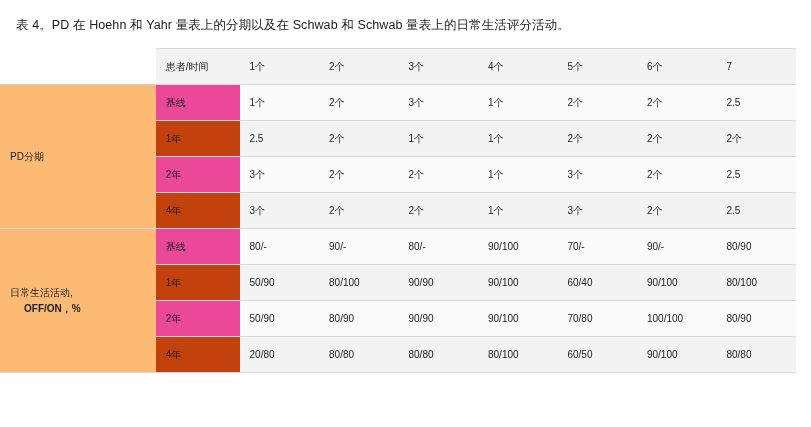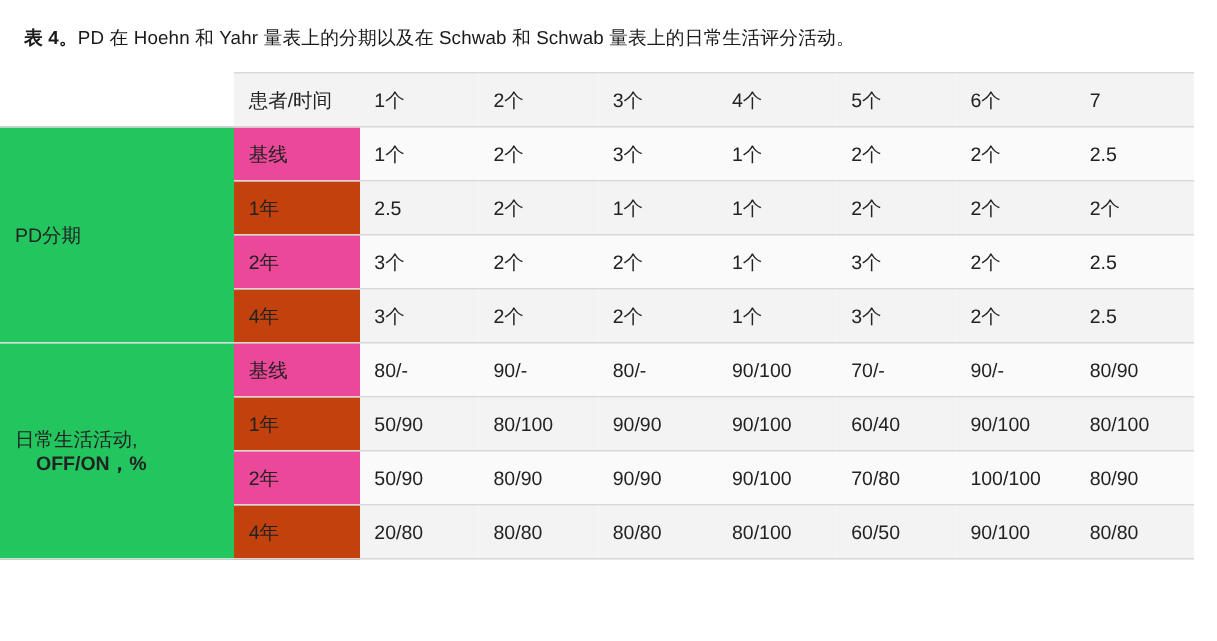--- a/index.html
+++ b/index.html
@@ -19,27 +19,27 @@
     box-sizing: border-box;
   }
   .caption {
     font-size: 12.5px;
     line-height: 18px;
     color: #1a1a1a;
     padding: 16px 14px 14px 16px;
     letter-spacing: 0.1px;
   }
   .caption .bold {
-    font-weight: bold;
+    font-weight: normal;
   }
   table.data {
     border-collapse: collapse;
     width: 796px;
     table-layout: fixed;
-    font-size: 13px;
+    font-size: 10px;
   }
   table.data th, table.data td {
     border-top: 1px solid #d8d8d8;
     border-bottom: 1px solid #d8d8d8;
     padding: 0 10px;
     height: 36px;
     vertical-align: middle;
     text-align: left;
     font-weight: normal;
     color: #222222;
@@ -55,21 +55,21 @@
   thead th.corner {
     background: #ffffff;
     border-top: none;
     border-bottom: 1px solid #cfcfcf;
   }
   .col-rowlabel { width: 145px; }
   .col-sub      { width: 78px; }
   .col-d        { width: 74px; }
 
   td.rowlabel {
-    background: #22c55e;
+    background: #fdba74;
     vertical-align: top;
     padding-top: 10px;
     line-height: 16px;
   }
   td.rowlabel .indent {
     display: block;
     padding-left: 14px;
     font-weight: bold;
   }
   td.sub {

